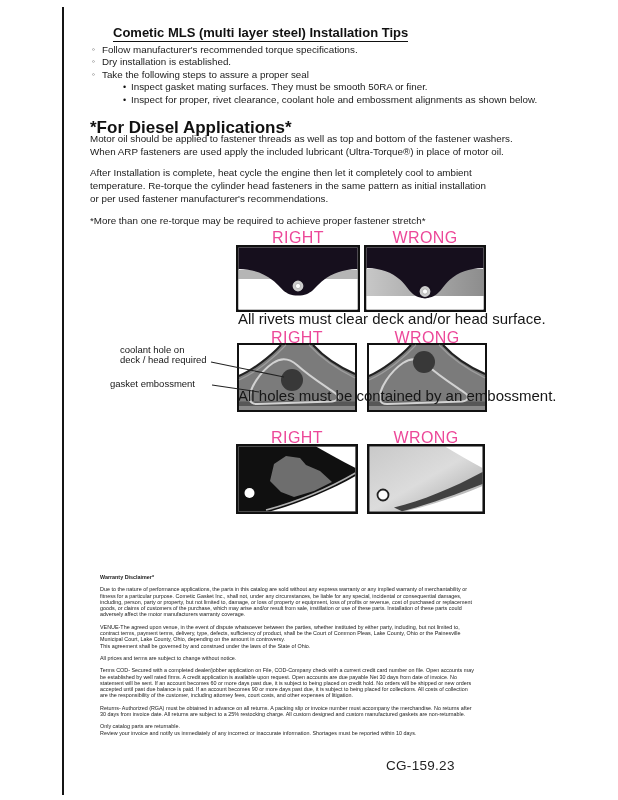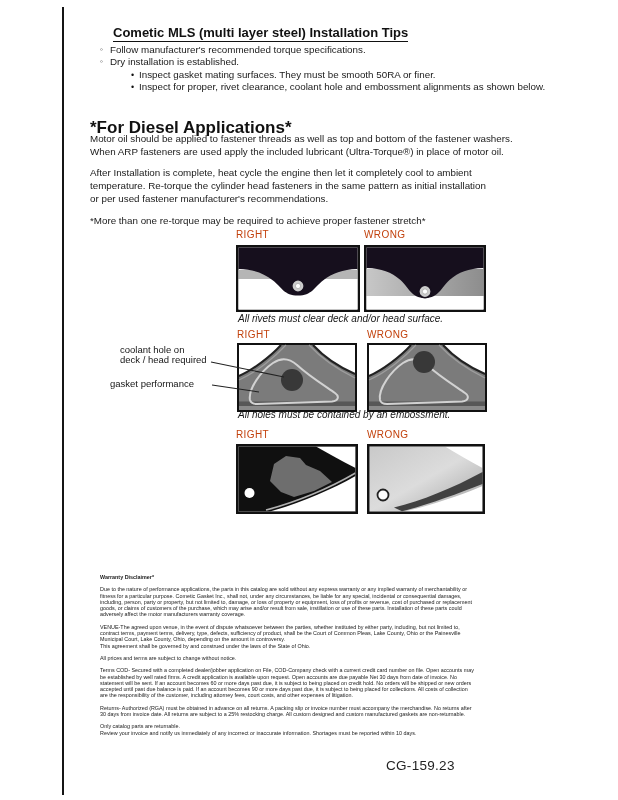--- a/index.html
+++ b/index.html
@@ -4,31 +4,31 @@
 <style>
   html,body{margin:0;padding:0;background:#fff;}
   .page{position:relative;width:618px;height:800px;background:#ffffff;overflow:hidden;
         font-family:"Liberation Sans",sans-serif;color:#1a1a1a;padding-left:24px;}
   .scan-line{position:absolute;left:62px;top:7px;width:2px;height:788px;background:#151515;}
 
   .title{position:absolute;left:113px;top:25px;font-size:13px;font-weight:bold;
          border-bottom:1.5px solid #111;padding-bottom:1px;color:#111;}
 
   .bullets{position:absolute;left:92px;top:44px;font-size:9.8px;line-height:12.4px;}
-  .bullets .row{white-space:nowrap;margin-left:8px;}
+  .bullets .row{white-space:nowrap;}
   .mk1{display:inline-block;width:10px;font-size:8px;vertical-align:1px;color:#333;}
   .sub{padding-left:31px;}
   .mk2{display:inline-block;width:8px;font-size:9px;color:#111;}
 
   .diesel-heading{position:absolute;left:90px;top:118px;font-size:17px;font-weight:bold;color:#111;}
   .diesel{position:absolute;left:90px;top:133px;width:470px;font-size:9.8px;line-height:12.9px;}
   .diesel p{margin:0 0 8.5px 0;white-space:pre-line;}
 
-  .fig-label{position:absolute;font-size:10px;letter-spacing:0.4px;color:#c2410c;}
-  .fig-caption{position:absolute;font-size:10px;line-height:11px;color:#161616;white-space:pre-line;font-style:italic;}
+  .fig-label{position:absolute;font-size:16px;letter-spacing:0.4px;text-align:center;color:#ec4899;}
+  .fig-caption{position:absolute;font-size:15px;line-height:11px;color:#161616;white-space:pre-line;}
   .figsvg{position:absolute;}
 
   .ann{position:absolute;font-size:9.5px;line-height:10px;text-align:left;color:#161616;}
   .leader{position:absolute;z-index:5;}
 
   .legal{position:absolute;left:100px;top:574px;width:432px;font-size:5.4px;line-height:6.3px;color:#222;}
   .legal .lhead{font-weight:bold;margin:0 0 6px 0;}
   .legal p{margin:0 0 6px 0;white-space:pre-line;}
 
   .code{position:absolute;left:386px;top:758px;font-size:13.5px;letter-spacing:0.3px;color:#232323;}
@@ -37,20 +37,21 @@
 <body>
 
 <div class="page">
   <div class="scan-line"></div>
 
   <div class="title">Cometic MLS (multi layer steel) Installation Tips</div>
 
   <div class="bullets">
     <div class="row"><span class="mk1">◦</span><span>Follow manufacturer's recommended torque specifications.</span></div>
     <div class="row"><span class="mk1">◦</span><span>Dry installation is established.</span></div>
+    <div class="row"><span class="mk1">◦</span><span>Take the following steps to assure a proper seal</span></div>
     <div class="row sub"><span class="mk2">•</span><span>Inspect gasket mating surfaces.  They must be smooth 50RA or finer.</span></div>
     <div class="row sub"><span class="mk2">•</span><span>Inspect for proper, rivet clearance, coolant hole and embossment alignments as shown below.</span></div>
   </div>
 
   <div class="diesel-heading">*For Diesel Applications*</div>
   <div class="diesel">
     <p>Motor oil should be applied to fastener threads as well as top and bottom of the fastener washers.
 When ARP fasteners are used apply the included lubricant (Ultra-Torque®) in place of motor oil.</p>
     <p>After Installation is complete, heat cycle the engine then let it completely cool to ambient
 temperature. Re-torque the cylinder head fasteners in the same pattern as initial installation
@@ -87,21 +88,21 @@
 
   <div class="fig-caption" style="left:238px;top:313px">All rivets must clear deck and/or head surface.</div>
 
   <div class="fig-label" style="left:237px;top:329px;width:120px">RIGHT</div>
   <div class="fig-label" style="left:367px;top:329px;width:120px">WRONG</div>
 
   <div class="ann" style="left:120px;top:345px;width:91px">
     <div>coolant hole on</div>
     <div>deck / head required</div>
   </div>
-  <div class="ann" style="left:110px;top:379px;width:101px">gasket performance</div>
+  <div class="ann" style="left:110px;top:379px;width:101px">gasket embossment</div>
 
   <svg class="figsvg" style="left:237px;top:343px" width="120" height="69" viewBox="0 0 120 69">
     <rect x="1" y="1" width="118" height="67" fill="#7b7b7b" stroke="#111" stroke-width="2"></rect>
     <rect x="2" y="58.5" width="116" height="4.5" fill="#575757"></rect>
     <rect x="2" y="63" width="116" height="4" fill="#8a8a8a"></rect>
     <path d="M2,2 L44,2 C34,13 16,27 2,33 Z" fill="#ffffff"></path>
     <path d="M44,2 C34,13 16,27 2,33" fill="none" stroke="#222" stroke-width="2"></path>
     <path d="M76,2 L118,2 L118,31 C102,24 86,13 76,2 Z" fill="#ffffff"></path>
     <path d="M76,2 C86,13 102,24 118,31" fill="none" stroke="#222" stroke-width="2"></path>
     <path d="M49,2 C38,14 20,29 2,37" fill="none" stroke="#9e9e9e" stroke-width="1.2"></path>
@@ -122,21 +123,21 @@
     <path d="M72,2 C83,14 100,26 118,35" fill="none" stroke="#9e9e9e" stroke-width="1.2"></path>
     <path d="M13,57 C11,46 24,28 36,20 C44,14.5 52,15 60,22 C72,33 88,43 98,50 C103,53.5 101,58 95,58.5 L20,61 C15.5,61 13.8,60 13,57 Z" fill="none" stroke="#d2d2d2" stroke-width="2"></path>
     <circle cx="57" cy="19" r="11" fill="#383838"></circle>
   </svg>
 
   <svg class="leader" style="left:205px;top:355px" width="100" height="45" viewBox="0 0 100 45">
     <line x1="6" y1="7" x2="79" y2="22" stroke="#222" stroke-width="1.1"></line>
     <line x1="7" y1="30" x2="54" y2="37" stroke="#222" stroke-width="1.1"></line>
   </svg>
 
-  <div class="fig-caption" style="left:238px;top:409px">All holes must be contained by an embossment.</div>
+  <div class="fig-caption" style="left:238px;top:390px">All holes must be contained by an embossment.</div>
 
   <div class="fig-label" style="left:236px;top:429px;width:122px">RIGHT</div>
   <div class="fig-label" style="left:367px;top:429px;width:118px">WRONG</div>
 
   <svg class="figsvg" style="left:236px;top:444px" width="122" height="70" viewBox="0 0 122 70">
     <rect x="2.5" y="2.5" width="117" height="65" fill="#101010"></rect>
     <path d="M80,2.5 L119.5,2.5 L119.5,24 C106,17 92,9.5 80,2.5 Z" fill="#ffffff"></path>
     <path d="M119.5,32 L119.5,67.5 L34,67.5 C64,59 95,46 119.5,32 Z" fill="#ffffff"></path>
     <path d="M119.5,29 C94,44 60,58.5 30,66" fill="none" stroke="#b0b0b0" stroke-width="1.6"></path>
     <path d="M38,20 L50,12 L64,14 L70,21 L84,27 L96,38 L78,47 L58,53 L45,48 L34,37 Z" fill="#6e6e6e"></path>

